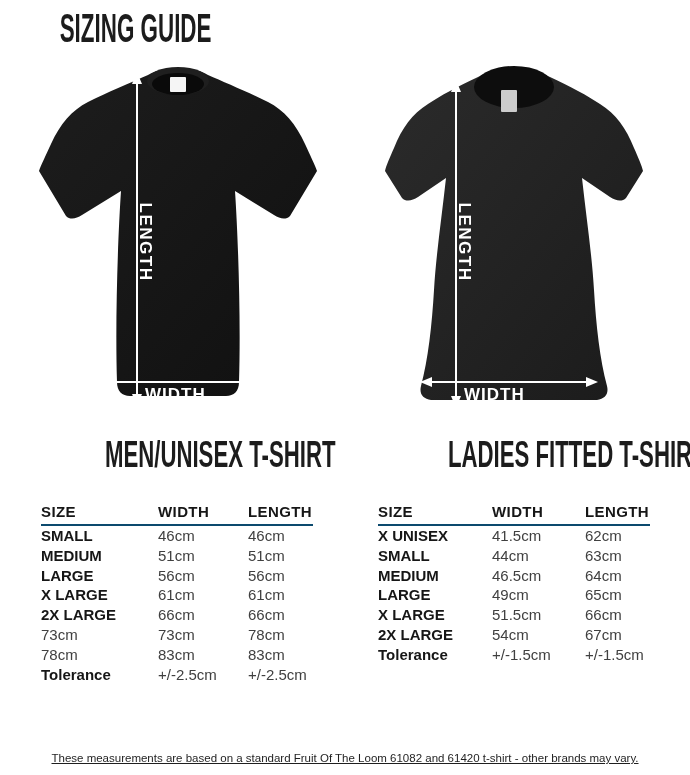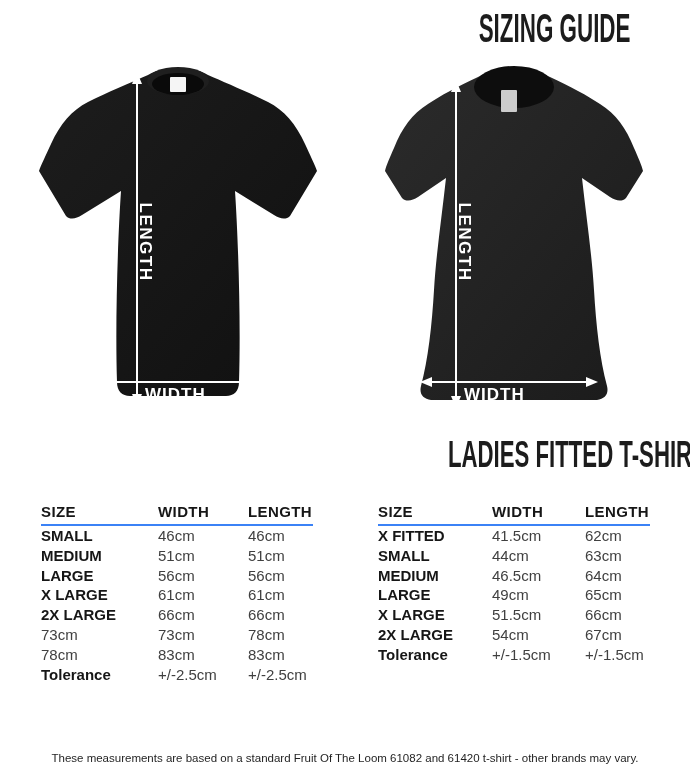--- a/index.html
+++ b/index.html
@@ -1,51 +1,51 @@
 <!DOCTYPE html>
 <html><head>
 <meta charset="utf-8">
 <style>
   html,body{margin:0;padding:0;background:#fff;}
   .page{
     position:relative;width:690px;height:775px;background:#ffffff;
     font-family:"Liberation Sans", sans-serif;color:#1a1a1a;overflow:hidden;
   }
   
-  .big-heading{position:absolute;text-align:right;white-space:nowrap;}
+  .big-heading{position:absolute;text-align:left;white-space:nowrap;}
   .big-heading .squeeze{
     display:inline-block;transform:scaleX(0.56);transform-origin:50% 50%;
     font-weight:bold;color:#1c1c1c;letter-spacing:0px;
   }
   .title{left:0;right:0;top:6px;font-size:40px;}
   .title .squeeze{font-size:40px;}
   .sec-heading{top:434px;width:300px;font-size:37px;}
   .sec-heading .squeeze{font-size:37px;transform:scaleX(0.60);}
   .heading-men{left:28px;}
   .heading-ladies{left:362px;}
 
   .shirt-box{position:absolute;top:60px;width:300px;height:350px;}
   .shirt-men{left:28px;}
   .shirt-ladies{left:362px;}
 
   
   .size-table{position:absolute;top:503px;width:272px;font-size:15px;}
   .table-men{left:41px;}
   .table-ladies{left:378px;}
-  .thead{display:grid;border-bottom:2px solid #3b82f6;padding-bottom:4px;}
+  .thead{display:grid;border-bottom:2px solid #0c4a6e;padding-bottom:4px;}
   .tbody{display:grid;grid-auto-rows:19.8px;}
   .cols-men .thead,.cols-men .tbody{grid-template-columns:117px 90px 65px;}
   .cols-ladies .thead,.cols-ladies .tbody{grid-template-columns:114px 93px 65px;}
   .th{font-weight:bold;letter-spacing:0.4px;color:#161616;}
   .td{height:19.8px;line-height:19.8px;color:#404040;}
   .td.size{font-weight:bold;color:#161616;}
 
   .footer-note{
     position:absolute;left:0;right:0;top:752px;text-align:center;
-    font-size:11.5px;color:#1f1f1f;
+    font-size:11.5px;color:#1f1f1f;text-decoration:underline;
   }
   svg text{font-family:"Liberation Sans",sans-serif;}
 </style>
 </head>
 <body>
 
 <div class="page">
 
   <div class="big-heading title">
     <span class="squeeze">SIZING GUIDE</span>
@@ -109,20 +109,23 @@
 
       <g stroke="#fff" fill="#fff">
         <line x1="68" y1="322" x2="226" y2="322" stroke-width="2"></line>
         <polygon points="58,322 70,317 70,327" stroke="none"></polygon>
         <polygon points="236,322 224,317 224,327" stroke="none"></polygon>
       </g>
       <text x="102" y="340" font-size="17" font-weight="bold" letter-spacing="1" fill="#ffffff">WIDTH</text>
     </svg>
   </div>
 
+  <div class="big-heading sec-heading heading-men">
+    <span class="squeeze">MEN/UNISEX T-SHIRT</span>
+  </div>
   <div class="big-heading sec-heading heading-ladies">
     <span class="squeeze">LADIES FITTED T-SHIRT</span>
   </div>
 
   <div class="size-table table-men cols-men">
     <div class="thead">
         <div class="th">SIZE</div>
         <div class="th">WIDTH</div>
         <div class="th">LENGTH</div>
       </div>
@@ -154,21 +157,21 @@
       </div>
   </div>
 
   <div class="size-table table-ladies cols-ladies">
     <div class="thead">
         <div class="th">SIZE</div>
         <div class="th">WIDTH</div>
         <div class="th">LENGTH</div>
       </div>
     <div class="tbody">
-        <div class="td size">X FITTED</div>
+        <div class="td size">X UNISEX</div>
         <div class="td">41.5cm</div>
         <div class="td">62cm</div>
         <div class="td size">SMALL</div>
         <div class="td">44cm</div>
         <div class="td">63cm</div>
         <div class="td size">MEDIUM</div>
         <div class="td">46.5cm</div>
         <div class="td">64cm</div>
         <div class="td size">LARGE</div>
         <div class="td">49cm</div>

